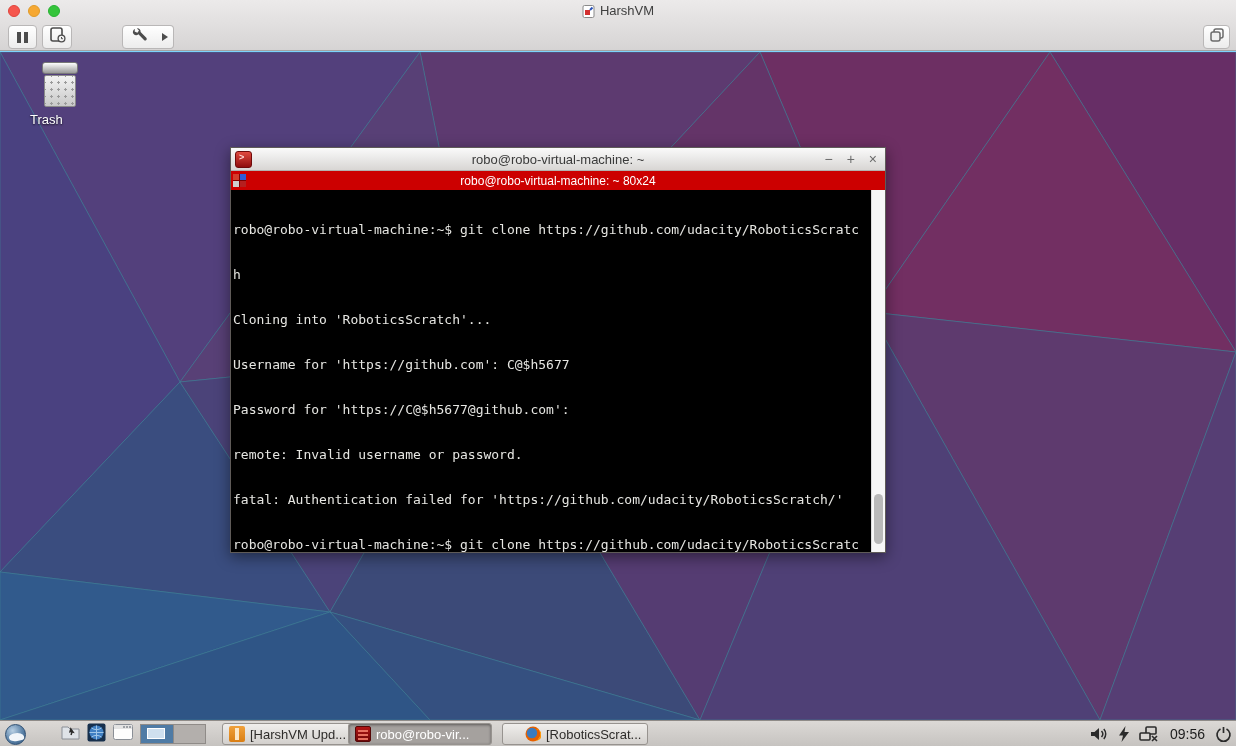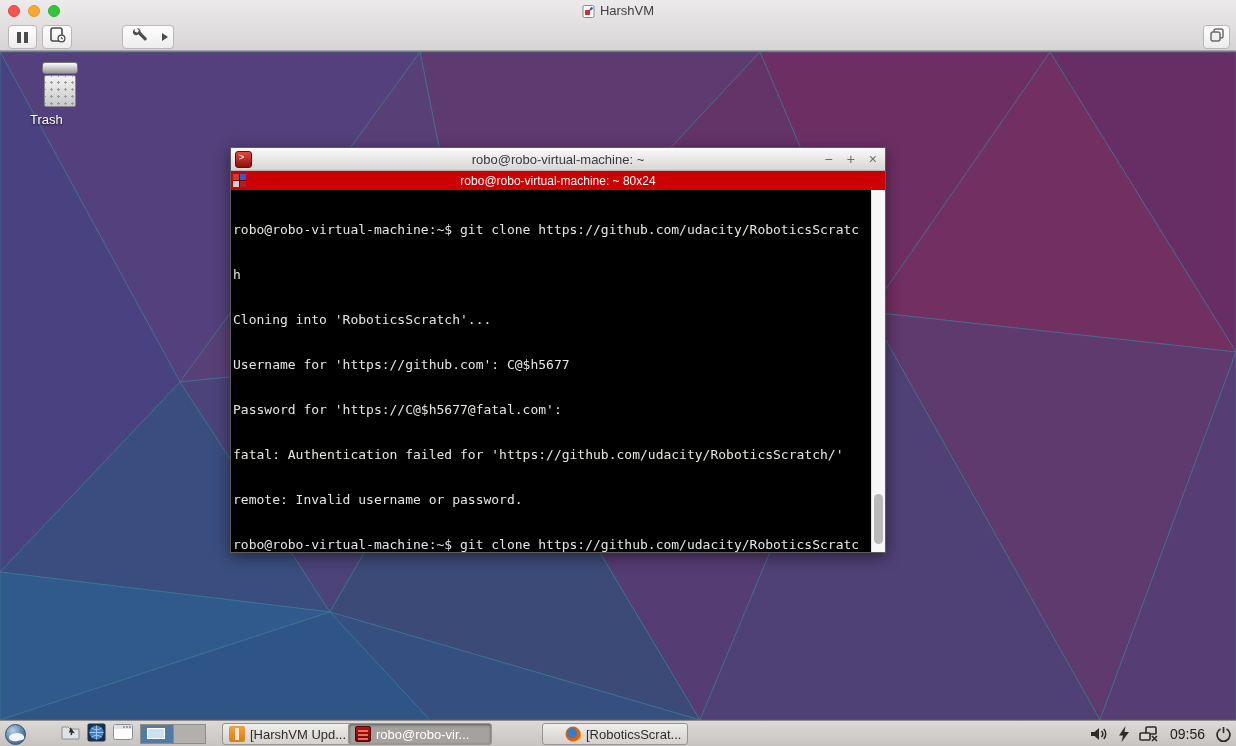--- a/index.html
+++ b/index.html
@@ -1,17 +1,17 @@
 <!DOCTYPE html>
 <html><head>
 <meta charset="utf-8">
 <style>
   * { margin:0; padding:0; box-sizing:border-box; }
   html,body { width:1236px; height:746px; overflow:hidden; font-family:"Liberation Sans", sans-serif; }
-  .stage { position:absolute; inset:0; width:1236px; height:666px; background:#8b5cf6; }
+  .stage { position:absolute; inset:0; width:1236px; height:666px; background:#7dd3fc; }
 
   
   .vm-chrome { position:absolute; left:0; top:0; width:1236px; height:51px;
     background:linear-gradient(#eceaea,#d6d4d4); border-bottom:1px solid #a5a3a3; }
   .traffic { position:absolute; top:5px; width:12px; height:12px; border-radius:50%; }
   .traffic.red    { left:8px;  background:#f5564d; border:1px solid #e0443c; }
   .traffic.yellow { left:28px; background:#f6a832; border:1px solid #e09a28; }
   .traffic.green  { left:48px; background:#35c43b; border:1px solid #27b232; }
   .vm-title-wrap { position:absolute; top:3px; left:0; width:100%; text-align:center; font-size:13px; color:#404040; }
   .vm-title-wrap .vm-ico { display:inline-block; vertical-align:-3px; margin-right:5px; }
@@ -196,23 +196,23 @@
             <i></i>
             <i></i>
           </span>
         <span class="tab-title">robo@robo-virtual-machine: ~ 80x24</span>
       </div>
       <div class="term-content">
         <div class="term-line">robo@robo-virtual-machine:~$ git clone https://github.com/udacity/RoboticsScratc</div>
         <div class="term-line">h</div>
         <div class="term-line">Cloning into 'RoboticsScratch'...</div>
         <div class="term-line">Username for 'https://github.com': C@$h5677</div>
-        <div class="term-line">Password for 'https://C@$h5677@fatal.com':</div>
+        <div class="term-line">Password for 'https://C@$h5677@github.com':</div>
+        <div class="term-line">remote: Invalid username or password.</div>
         <div class="term-line">fatal: Authentication failed for 'https://github.com/udacity/RoboticsScratch/'</div>
-        <div class="term-line">remote: Invalid username or password.</div>
         <div class="term-line">robo@robo-virtual-machine:~$ git clone https://github.com/udacity/RoboticsScratc</div>
         
         
         
         
         
         
         
         
         
@@ -270,21 +270,21 @@
     </div>
 
     <div class="task-btn" style="left:222px; width:142px;">
       <span class="task-ico ico-updater"></span>
       <span>[HarshVM Upd...</span>
     </div>
     <div class="task-btn active" style="left:348px; width:144px;">
       <span class="task-ico ico-terminal-task"></span>
       <span>robo@robo-vir...</span>
     </div>
-    <div class="task-btn" style="left:542px; width:146px;padding-left:22px;">
+    <div class="task-btn" style="left:502px; width:146px;padding-left:22px;">
       <span class="task-ico">
         <svg width="16" height="16" viewBox="0 0 16 16">
             <circle cx="8" cy="8" r="7.5" fill="#e66000"></circle>
             <circle cx="7" cy="7" r="5.2" fill="#3b7bbf"></circle>
             <path d="M13 3 a7 7 0 0 1 1 9 a5 5 0 0 1-4 3 a6 6 0 0 0 1-12" fill="#ff9500"></path>
           </svg>
       </span>
       <span>[RoboticsScrat...</span>
     </div>
 

